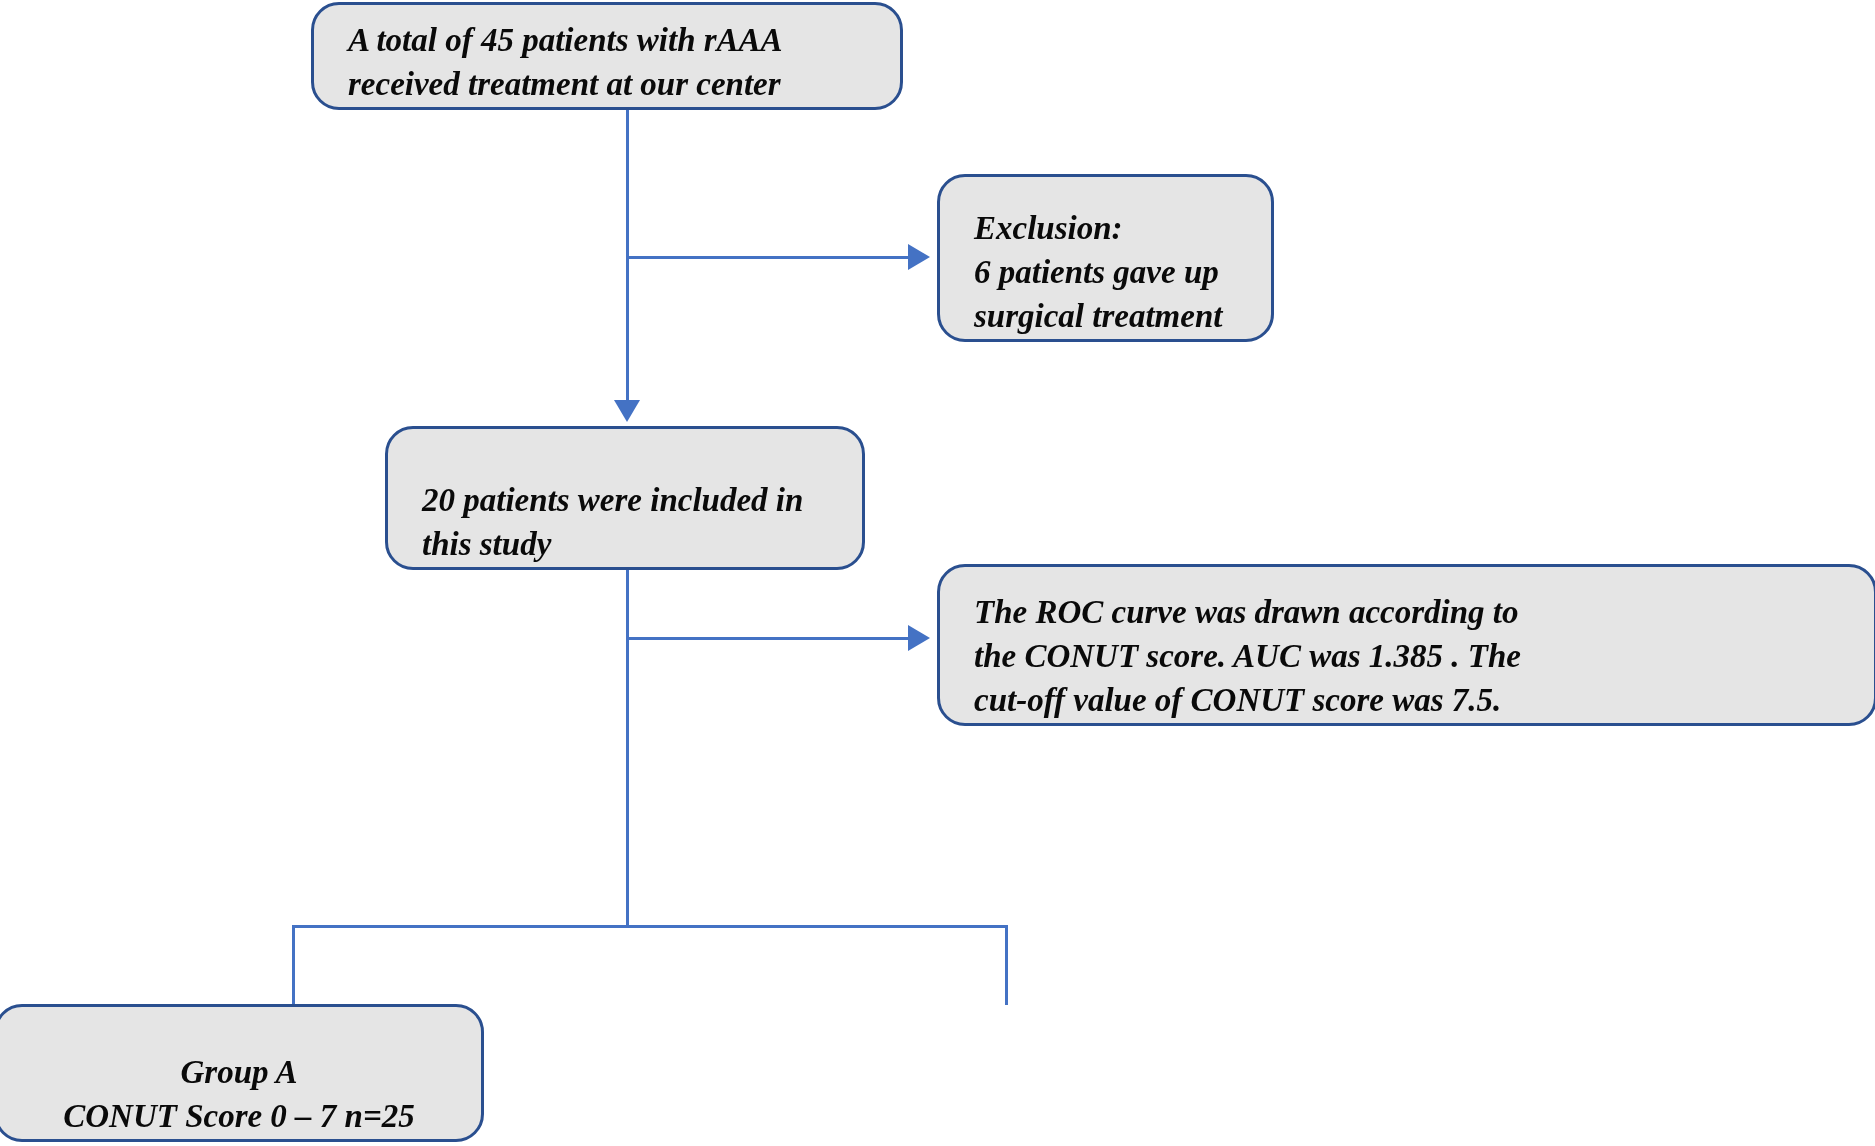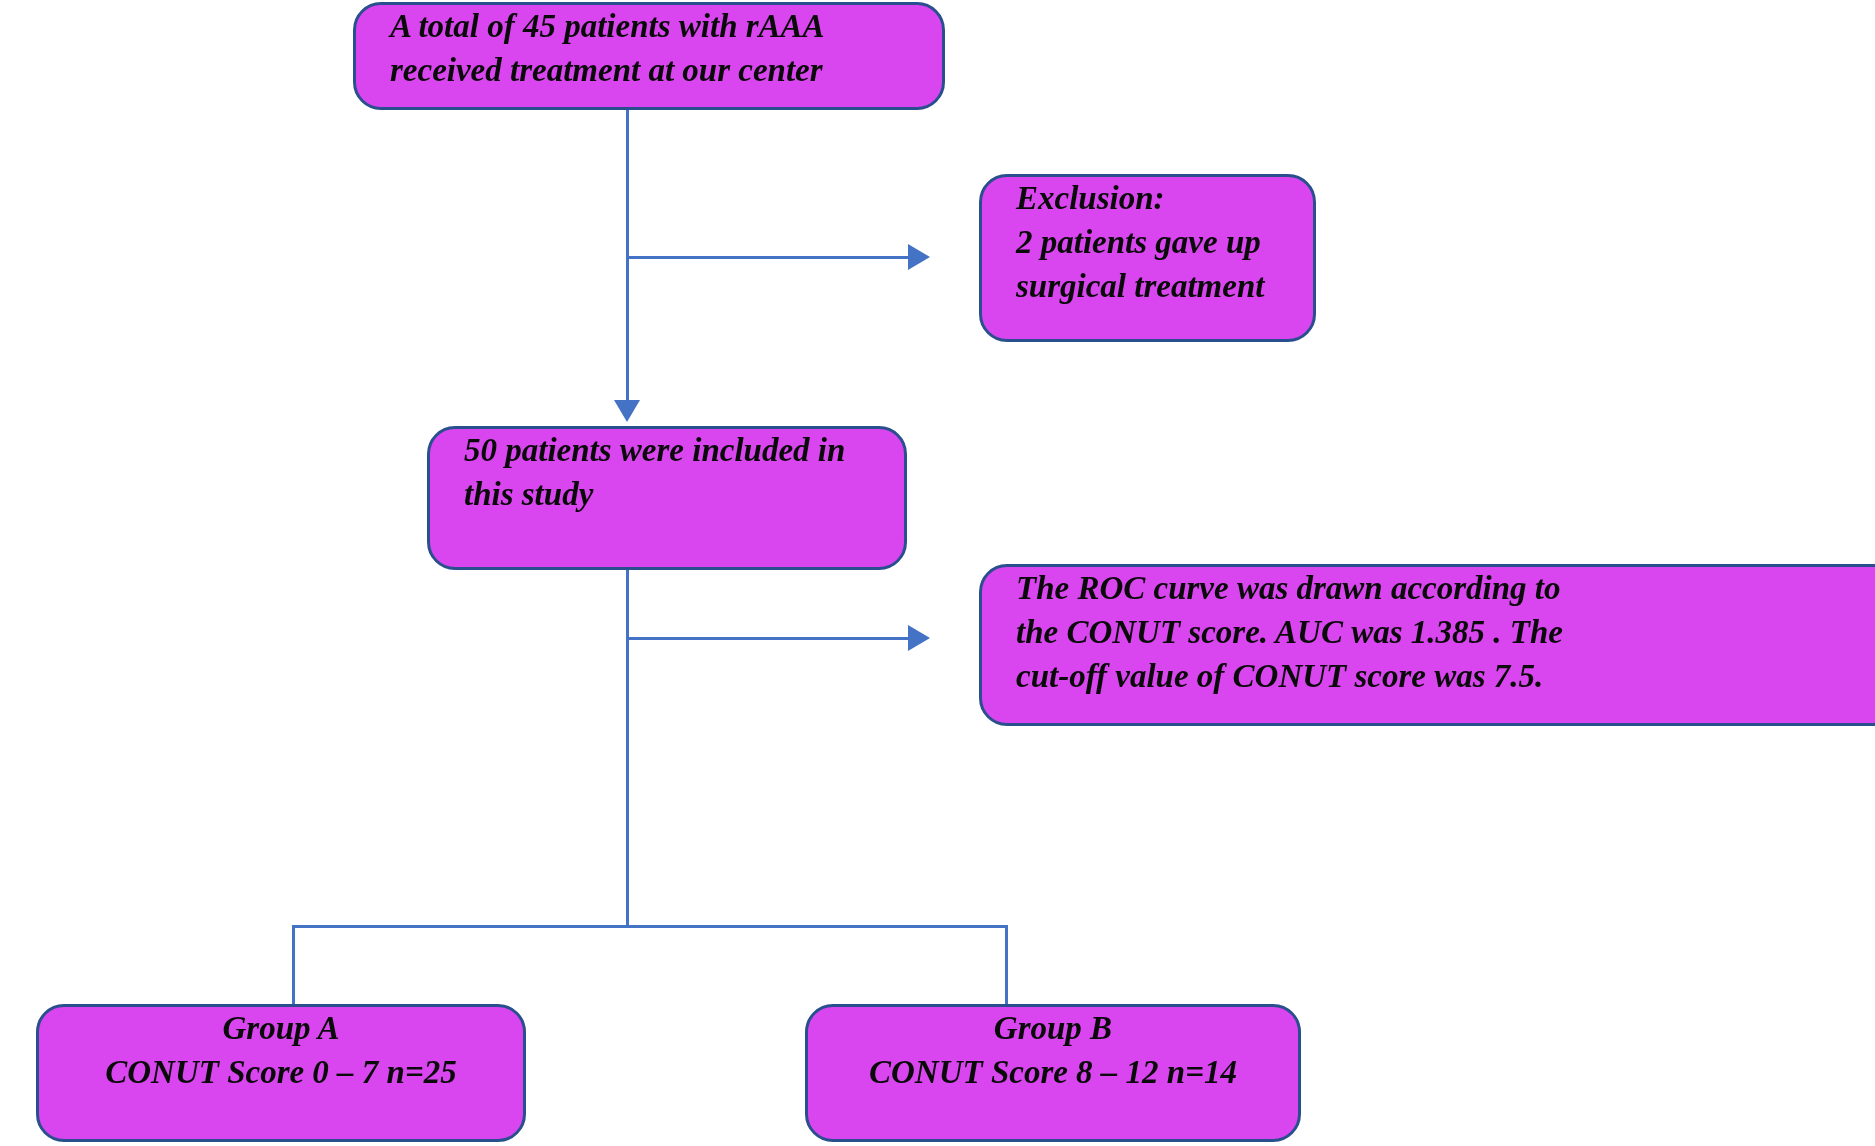--- a/index.html
+++ b/index.html
@@ -13,25 +13,24 @@
     height: 1146px;
     background: #ffffff;
     overflow: hidden;
     font-family: "Liberation Serif", "DejaVu Serif", serif;
   }
   .node {
     position: absolute;
     box-sizing: border-box;
     border: 3px solid #2a4f8f;
     border-radius: 28px;
-    background: #d946ef;
+    background: #e5e5e5;
     display: flex;
-    align-items: flex-start;
+    align-items: flex-end;
     z-index: 3;
-    margin-left: 42px;
   }
   .node .txt {
     font-weight: bold;
     font-style: italic;
     color: #0a0a0a;
     font-size: 33px;
     line-height: 1.33;
     white-space: pre-line;
     width: 100%;
   }
@@ -113,38 +112,34 @@
   <div class="conn vline" id="fork-left"></div>
   <div class="conn vline" id="fork-right"></div>
 
   <div class="node left-aligned" id="box-total">
     <div class="txt">A total of 45 patients with rAAA
 received treatment at our center</div>
   </div>
 
   <div class="node left-aligned" id="box-exclusion">
     <div class="txt">Exclusion:
-2 patients gave up
+6 patients gave up
 surgical treatment</div>
   </div>
 
   <div class="node left-aligned" id="box-included">
-    <div class="txt">50 patients were included in
+    <div class="txt">20 patients were included in
 this study</div>
   </div>
 
   <div class="node left-aligned" id="box-roc">
     <div class="txt">The ROC curve was drawn according to
 the CONUT score. AUC was 1.385 . The
 cut-off value of CONUT score was 7.5.</div>
   </div>
 
   <div class="node center-aligned" id="box-group-a">
     <div class="txt">Group A
 CONUT Score 0 – 7 n=25</div>
   </div>
 
-  <div class="node center-aligned" id="box-group-b">
-    <div class="txt">Group B
-CONUT Score 8 – 12 n=14</div>
-  </div>
 
 </div>
 
 </body></html>

